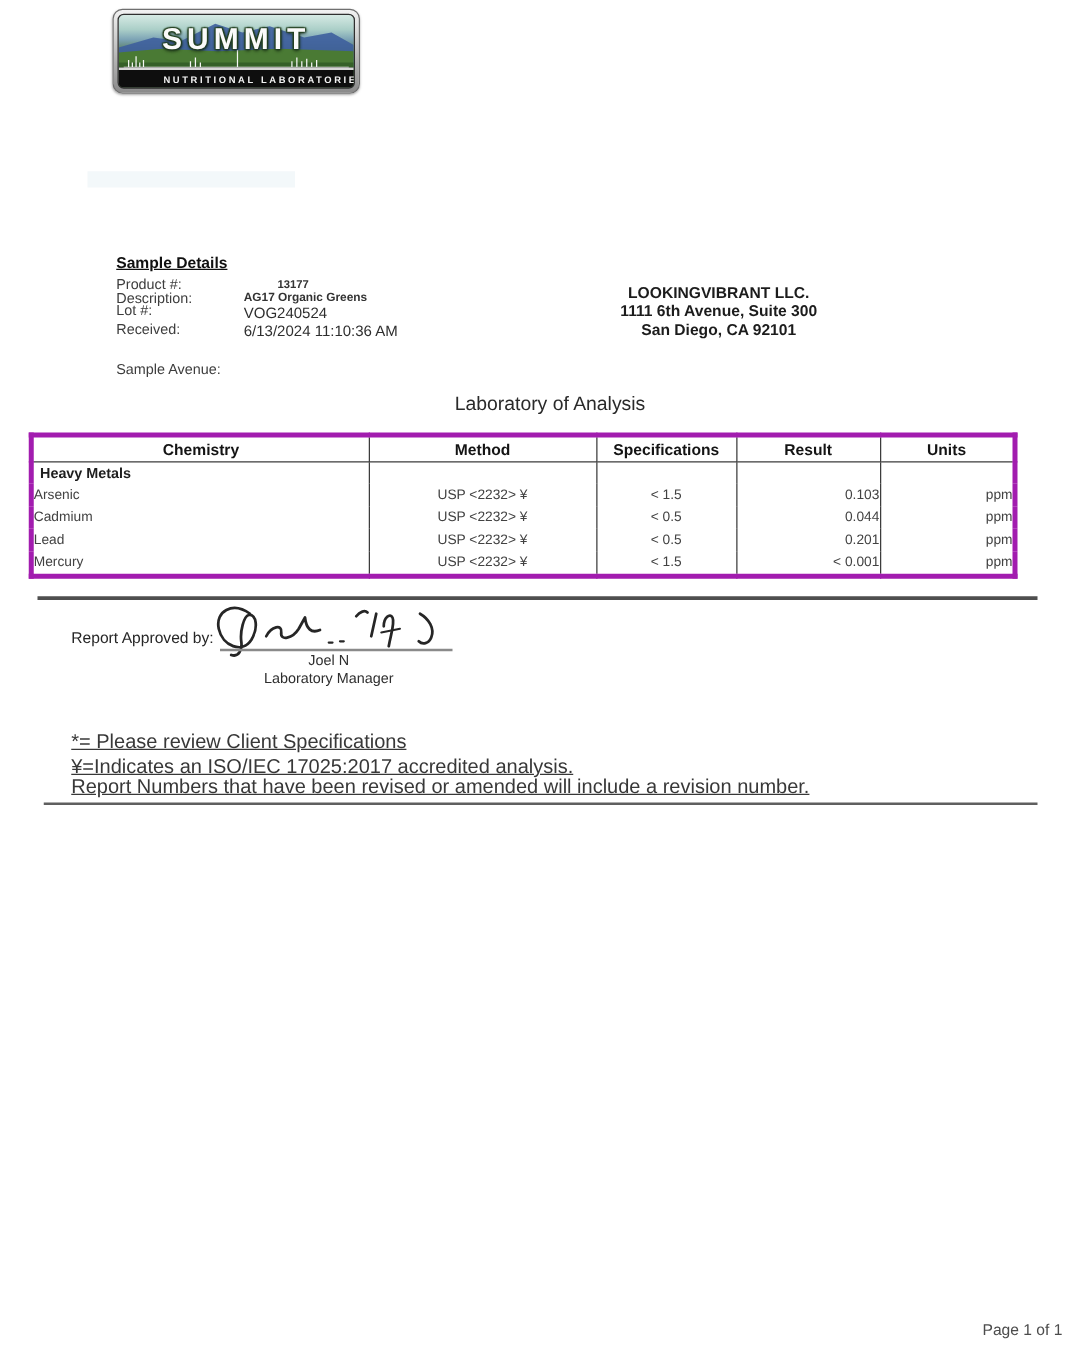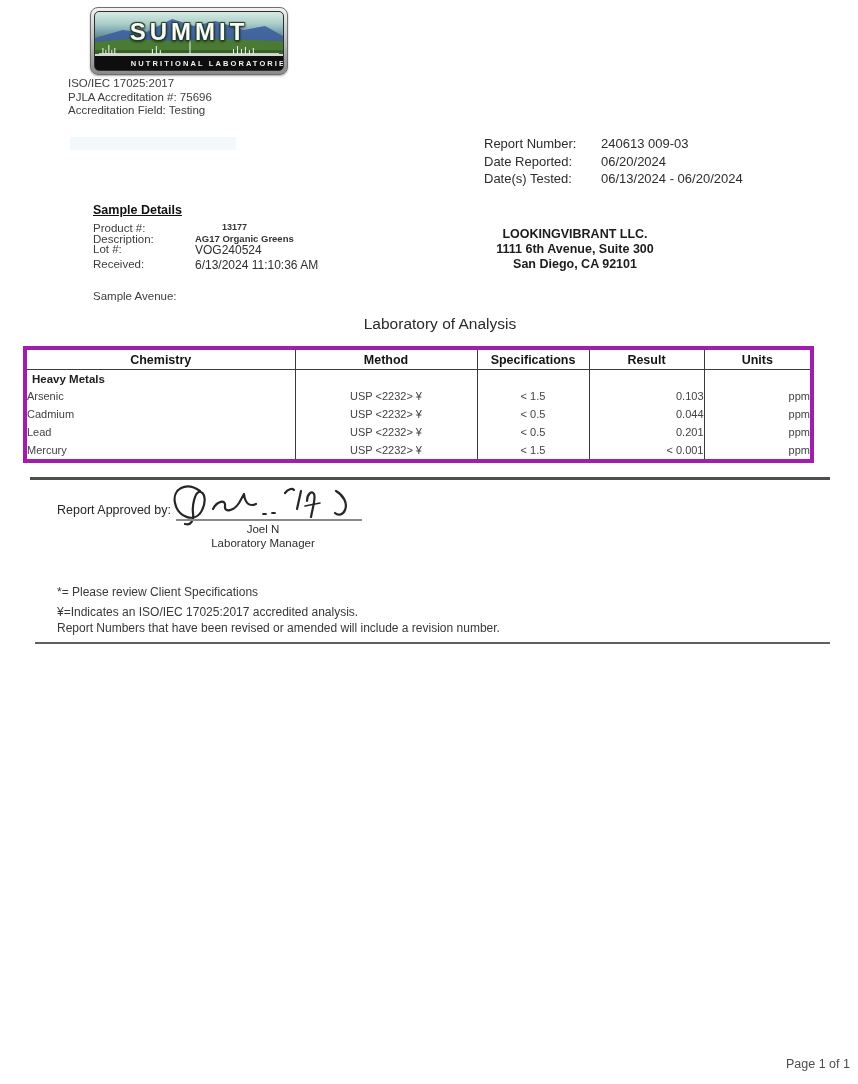--- a/index.html
+++ b/index.html
@@ -67,21 +67,21 @@
 
   
   .sep-top { position:absolute; left:30px; top:477px; width:800px; height:3px; background:#4f4f4f; }
   .approve-label { position:absolute; left:57px; top:503px; font-size:12.5px; color:#262626; }
   .signature { position:absolute; left:168px; top:479px; width:200px; height:50px; }
   .sig-line { position:absolute; left:176px; top:519px; width:186px; height:2px; background:#8a8a8a; }
   .sig-name  { position:absolute; left:170px; top:523px; width:186px; text-align:center; font-size:11.5px; color:#2e2e2e; }
   .sig-title { position:absolute; left:170px; top:537px; width:186px; text-align:center; font-size:11.5px; color:#2e2e2e; }
 
   
-  .fn { position:absolute; left:57px; font-size:12px; color:#383838; }
+  .fn { position:absolute; left:57px; font-size:16px; color:#383838;text-decoration:underline; }
   .fn-1 { top:585px; } .fn-2 { top:605px; } .fn-3 { top:621px; }
   .bottom-line { position:absolute; left:35px; top:642px; width:795px; height:2px; background:#5f5f5f; }
 
   .page-number { position:absolute; left:786px; top:1057px; font-size:12.5px; color:#4c4c4c; }
 </style>
 </head>
 <body>
 
 <div class="page">
 
@@ -97,42 +97,23 @@
           <path d="M58 42 V37 M62 42 V34 M66 42 V38"></path>
           <path d="M96 42 V28"></path>
           <path d="M140 42 V37 M144 42 V34 M148 42 V37 M152 42 V35 M156 42 V38 M160 42 V36"></path>
         </g>
       </svg>
       <div class="logo-word">SUMMIT</div>
       <div class="logo-bar">NUTRITIONAL LABORATORIES</div>
     </div>
   </div>
 
-  <div class="accred">
-    <div>ISO/IEC 17025:2017</div>
-    <div>PJLA Accreditation #: 75696</div>
-    <div>Accreditation Field: Testing</div>
-  </div>
 
   <div class="artifact"></div>
 
-  <div class="report-info">
-    <div class="ri-row">
-      <span class="ri-label">Report Number:</span>
-      <span class="ri-value">240613 009-03</span>
-    </div>
-    <div class="ri-row">
-      <span class="ri-label">Date Reported:</span>
-      <span class="ri-value">06/20/2024</span>
-    </div>
-    <div class="ri-row">
-      <span class="ri-label">Date(s) Tested:</span>
-      <span class="ri-value">06/13/2024 - 06/20/2024</span>
-    </div>
-  </div>
 
   <div class="sd-heading">Sample Details</div>
   <div class="sd-label" style="top:222px;">Product #:</div>
   <div class="sd-value" style="left:222px; top:222px; font-size:9px; font-weight:bold; color:#333;">13177</div>
   <div class="sd-label" style="top:233px;">Description:</div>
   <div class="sd-value" style="left:195px; top:233px; font-size:9.5px; font-weight:bold; color:#333;">AG17 Organic Greens</div>
   <div class="sd-label" style="top:243px;">Lot #:</div>
   <div class="sd-value" style="left:195px; top:243px; font-size:12px;">VOG240524</div>
   <div class="sd-label" style="top:258px;">Received:</div>
   <div class="sd-value" style="left:195px; top:258px; font-size:12px;">6/13/2024 11:10:36 AM</div>

